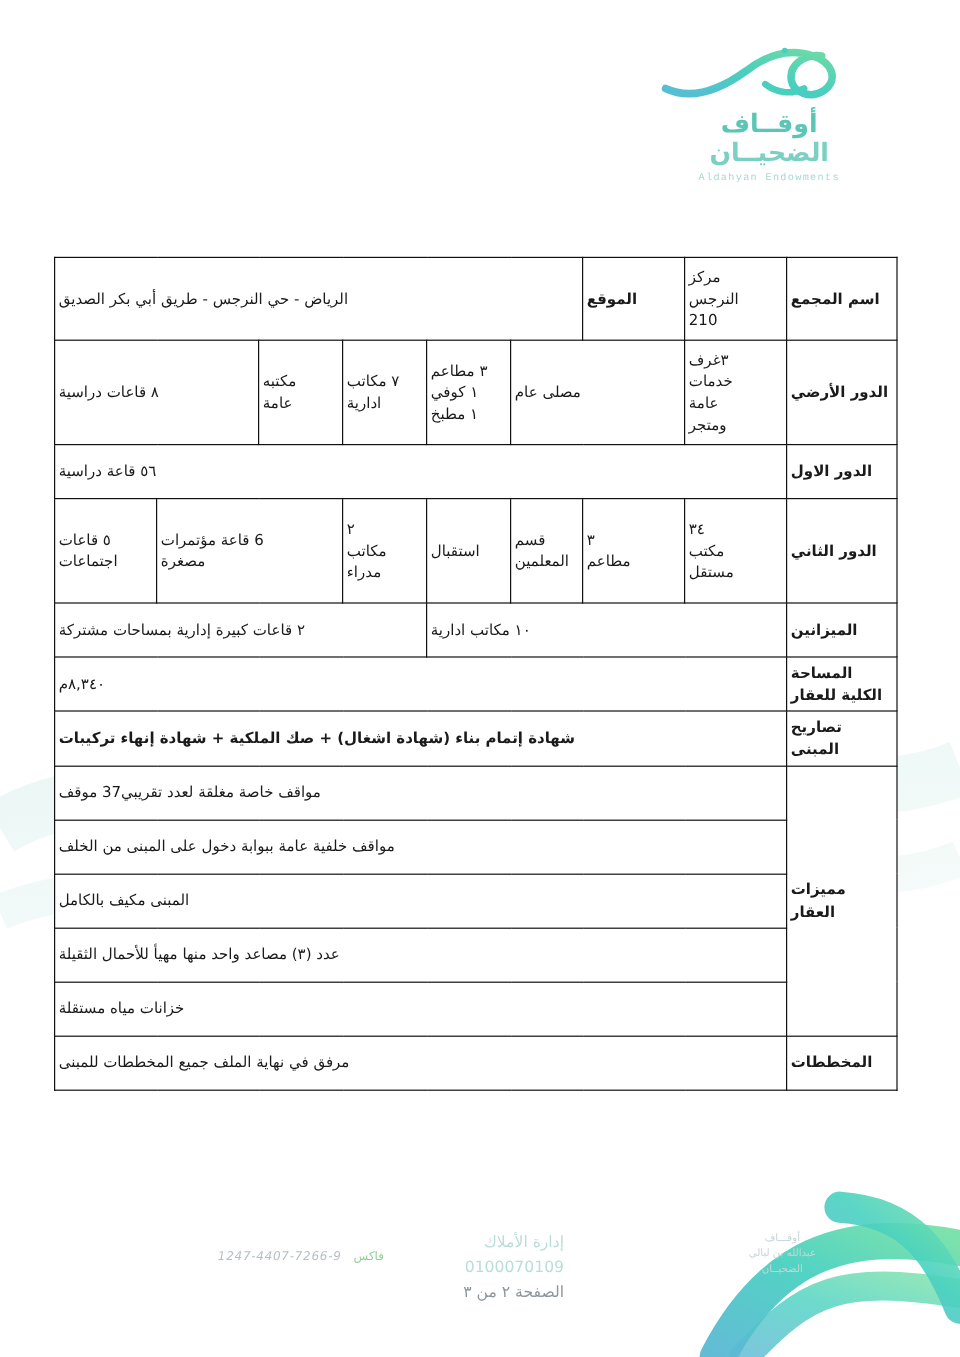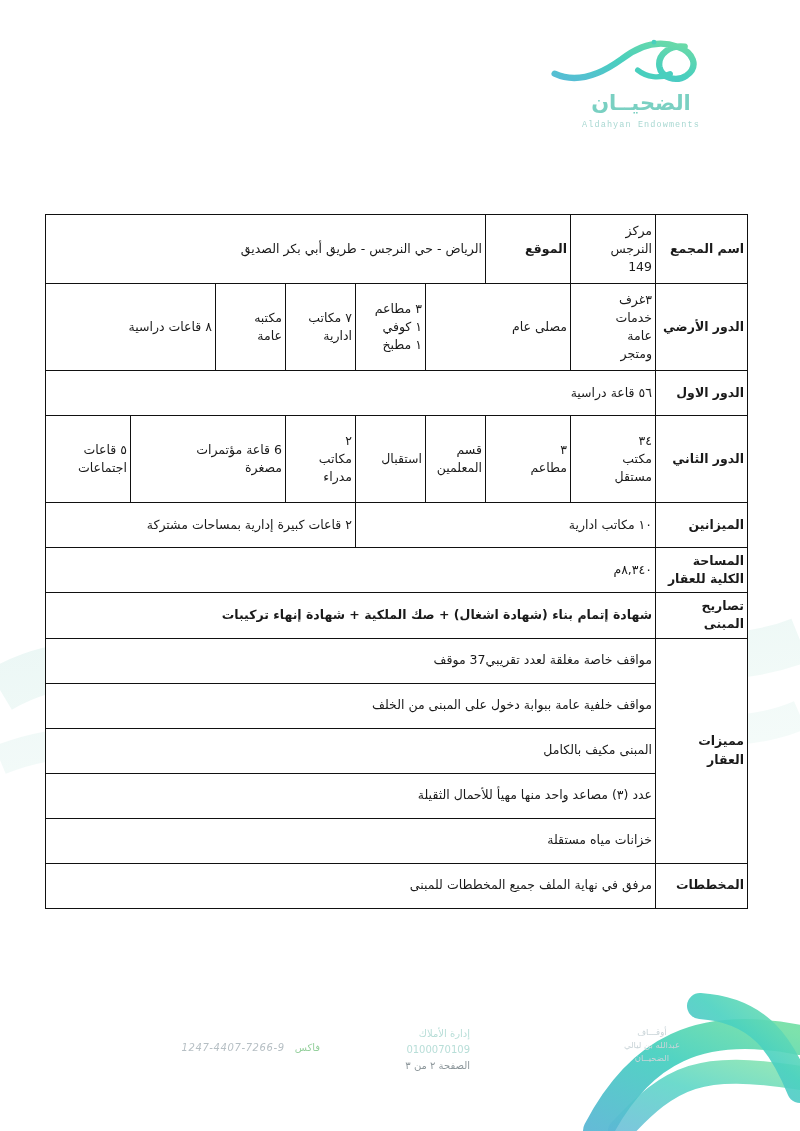--- a/index.html
+++ b/index.html
@@ -70,21 +70,21 @@
     z-index: 3;
   }
   table.spec {
     width: 100%;
     border-collapse: collapse;
     table-layout: fixed;
     background: #fff;
   }
   table.spec td {
     border: 1.4px solid #111;
-    text-align: right;
+    text-align: left;
     vertical-align: middle;
     font-family: "DejaVu Sans", sans-serif;
     font-size: 12.5px;
     color: #1a1a1a;
     padding: 4px 3px;
     line-height: 1.45;
     background: #ffffff;
   }
   td.lbl {
     background: #bfe3f2;
@@ -124,21 +124,21 @@
     font-size: 8.5px;
     line-height: 1.5;
     font-family: "DejaVu Sans", sans-serif;
     letter-spacing: 1px;
   }
   .footer-mid {
     position: absolute;
     right: 330px;
     top: 6px;
     text-align: right;
-    font-size: 10px;
+    font-size: 13px;
     line-height: 1.6;
     font-family: "DejaVu Sans", sans-serif;
   }
   .fm-title { color: #b8ded8; }
   .fm-phone { color: #b8ded8; }
   .fm-page  { color: #2c3e46; opacity: .55; }
   .footer-left {
     position: absolute;
     right: 480px;
     top: 22px;
@@ -184,20 +184,21 @@
           <stop offset="0%" stop-color="#57bcd6"></stop>
           <stop offset="50%" stop-color="#49cfbe"></stop>
           <stop offset="100%" stop-color="#6ddba6"></stop>
         </linearGradient>
       </defs>
       <path d="M4 44 C 30 56, 56 44, 78 28 C 96 14, 118 6, 140 14 C 158 20, 164 36, 150 46
                C 138 54, 122 48, 120 36 C 118 22, 132 12, 148 14" fill="none" stroke="url(#lgGrad)" stroke-width="7" stroke-linecap="round"></path>
       <path d="M96 40 C 106 48, 120 50, 132 44" fill="none" stroke="#49cfbe" stroke-width="6" stroke-linecap="round"></path>
       <circle cx="114" cy="9" r="2.6" fill="#49cfbe"></circle>
     </svg>
+    <div class="logo-ar-1">أوقــاف</div>
     <div class="logo-ar-2">الضحيــان</div>
     <div class="logo-en">Aldahyan Endowments</div>
   </div>
 </div>
 
 <div class="table-wrap">
   <table class="spec">
     <colgroup>
       <col style="width:92px">
         <col style="width:85px">
@@ -209,21 +210,21 @@
         <col style="width:85px">
         <col style="width:85px">
     </colgroup>
     <tbody>
 
       <tr>
         <td class="lbl mid">اسم المجمع</td>
         <td class="mid">
           <span class="cellline">مركز</span>
           <span class="cellline">النرجس</span>
-          <span class="cellline">149</span>
+          <span class="cellline">210</span>
         </td>
         <td class="lbl mid">الموقع</td>
         <td class="mid" colspan="6">الرياض - حي النرجس - طريق أبي بكر الصديق</td>
       </tr>
 
       <tr>
         <td class="lbl tall">الدور الأرضي</td>
         <td class="tall">
           <span class="cellline">٣غرف</span>
           <span class="cellline">خدمات</span>

